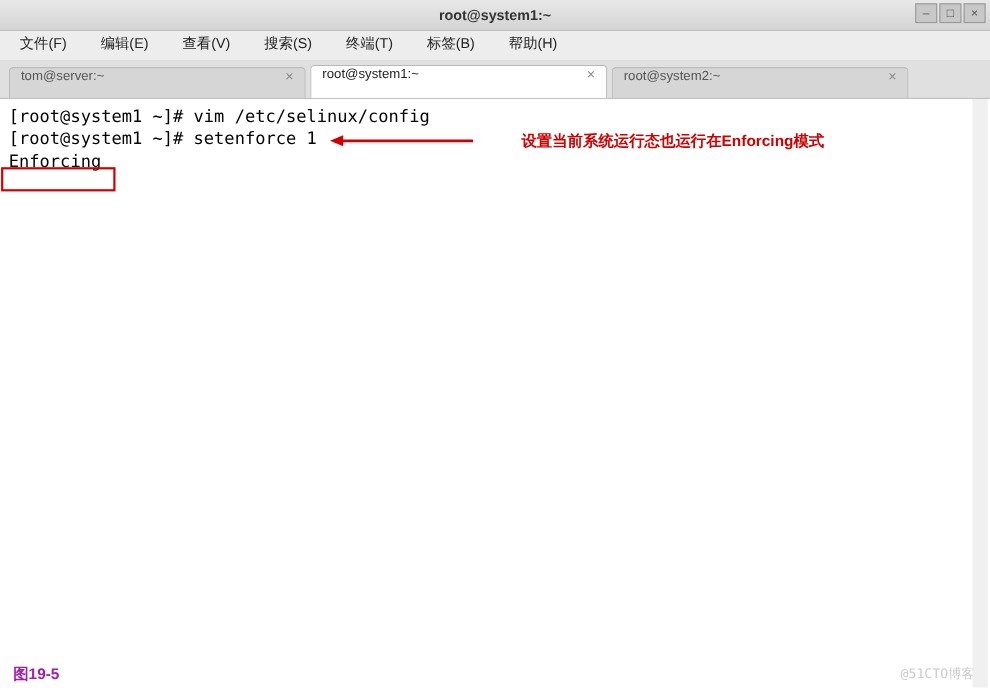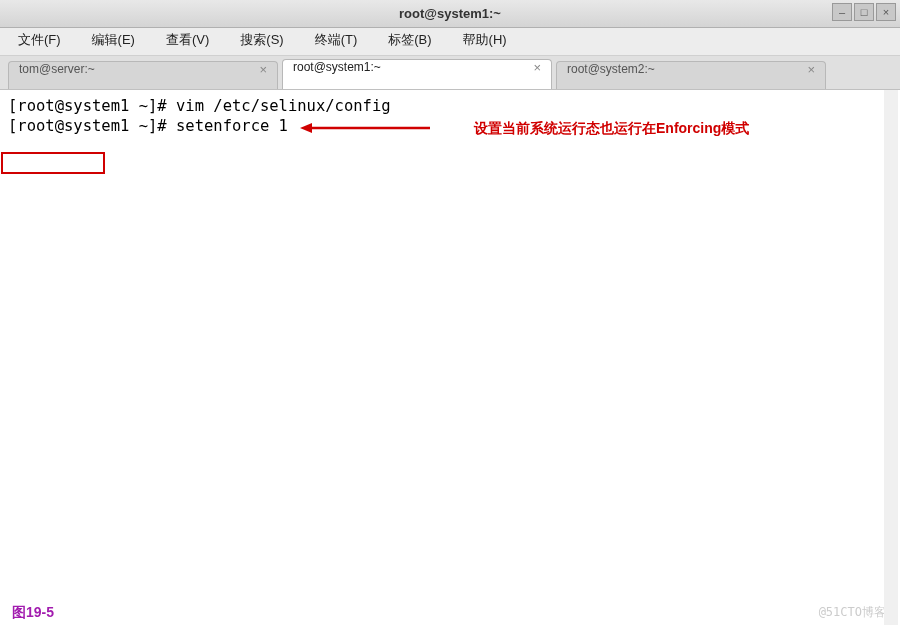--- a/index.html
+++ b/index.html
@@ -180,20 +180,21 @@
   </div>
   <div class="tab">
     <span>root@system2:~</span>
     <span class="tab-close">×</span>
   </div>
 </div>
 
 <div class="terminal">
   <div class="term-line">[root@system1 ~]# vim /etc/selinux/config</div>
   <div class="term-line">[root@system1 ~]# setenforce 1</div>
+  <div class="term-line">Enforcing</div>
 
   <div class="annotation-box" style="left:1px; top:62px; width:104px; height:22px;"></div>
 
   <svg class="annotation-arrow" style="left:300px; top:30px; width:130px; height:16px;">
     <line x1="130" y1="8" x2="10" y2="8" stroke="#d00000" stroke-width="2.5"></line>
     <polygon points="0,8 12,3 12,13" fill="#d00000"></polygon>
   </svg>
 
   <div class="annotation-text" style="left:430px; top:29px;margin-left:44px;">设置当前系统运行态也运行在Enforcing模式</div>
 

